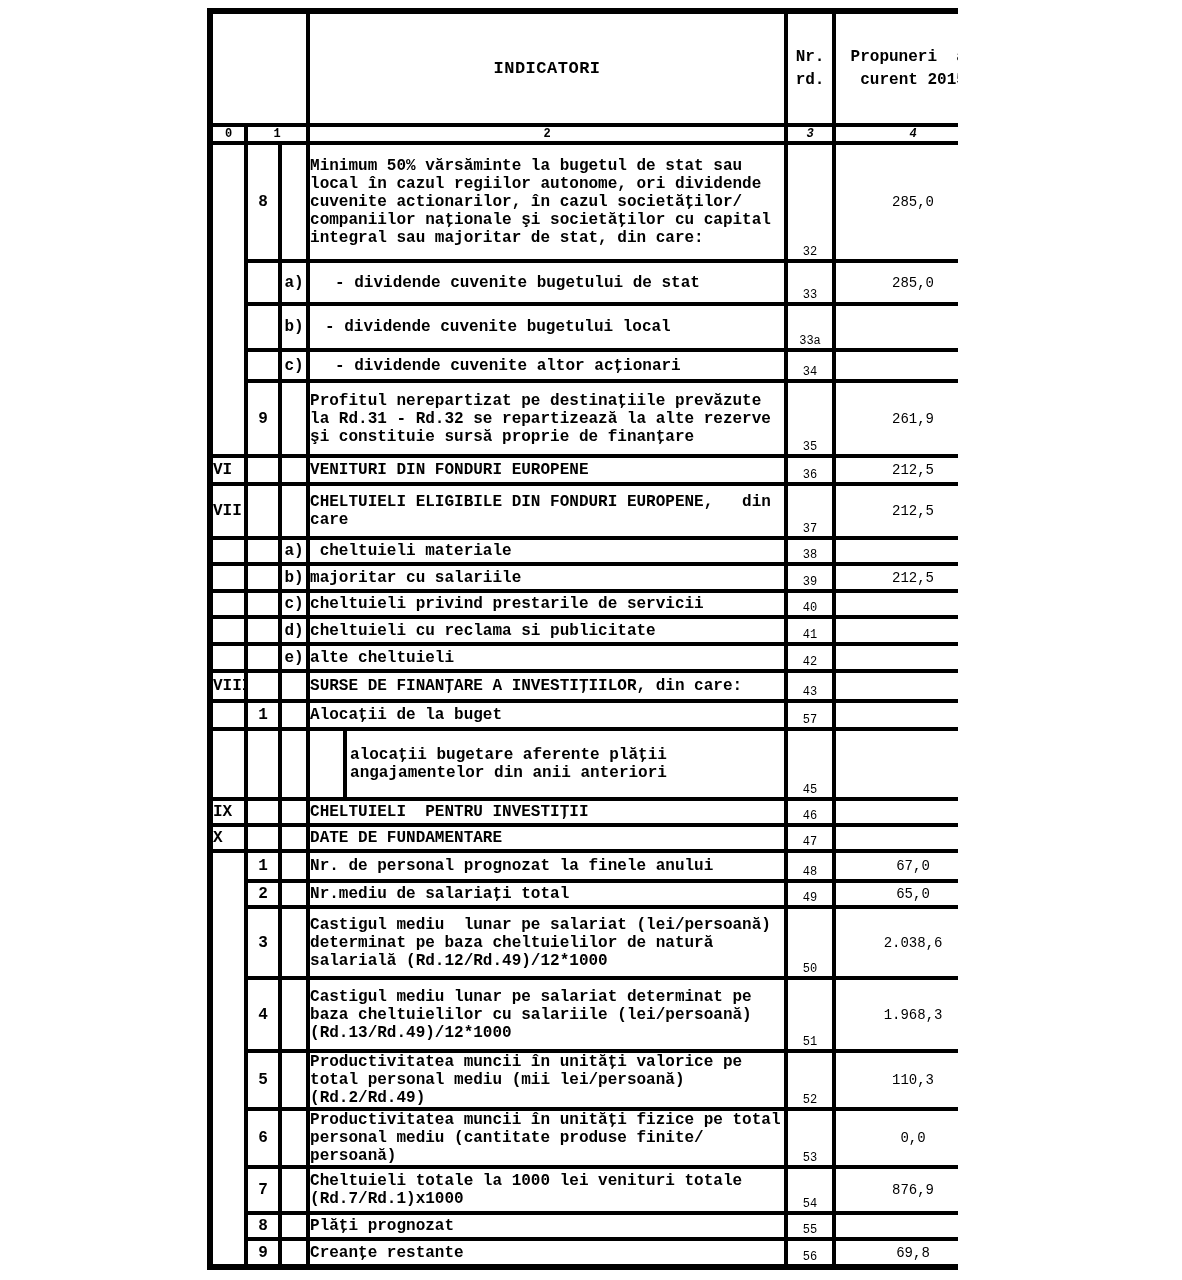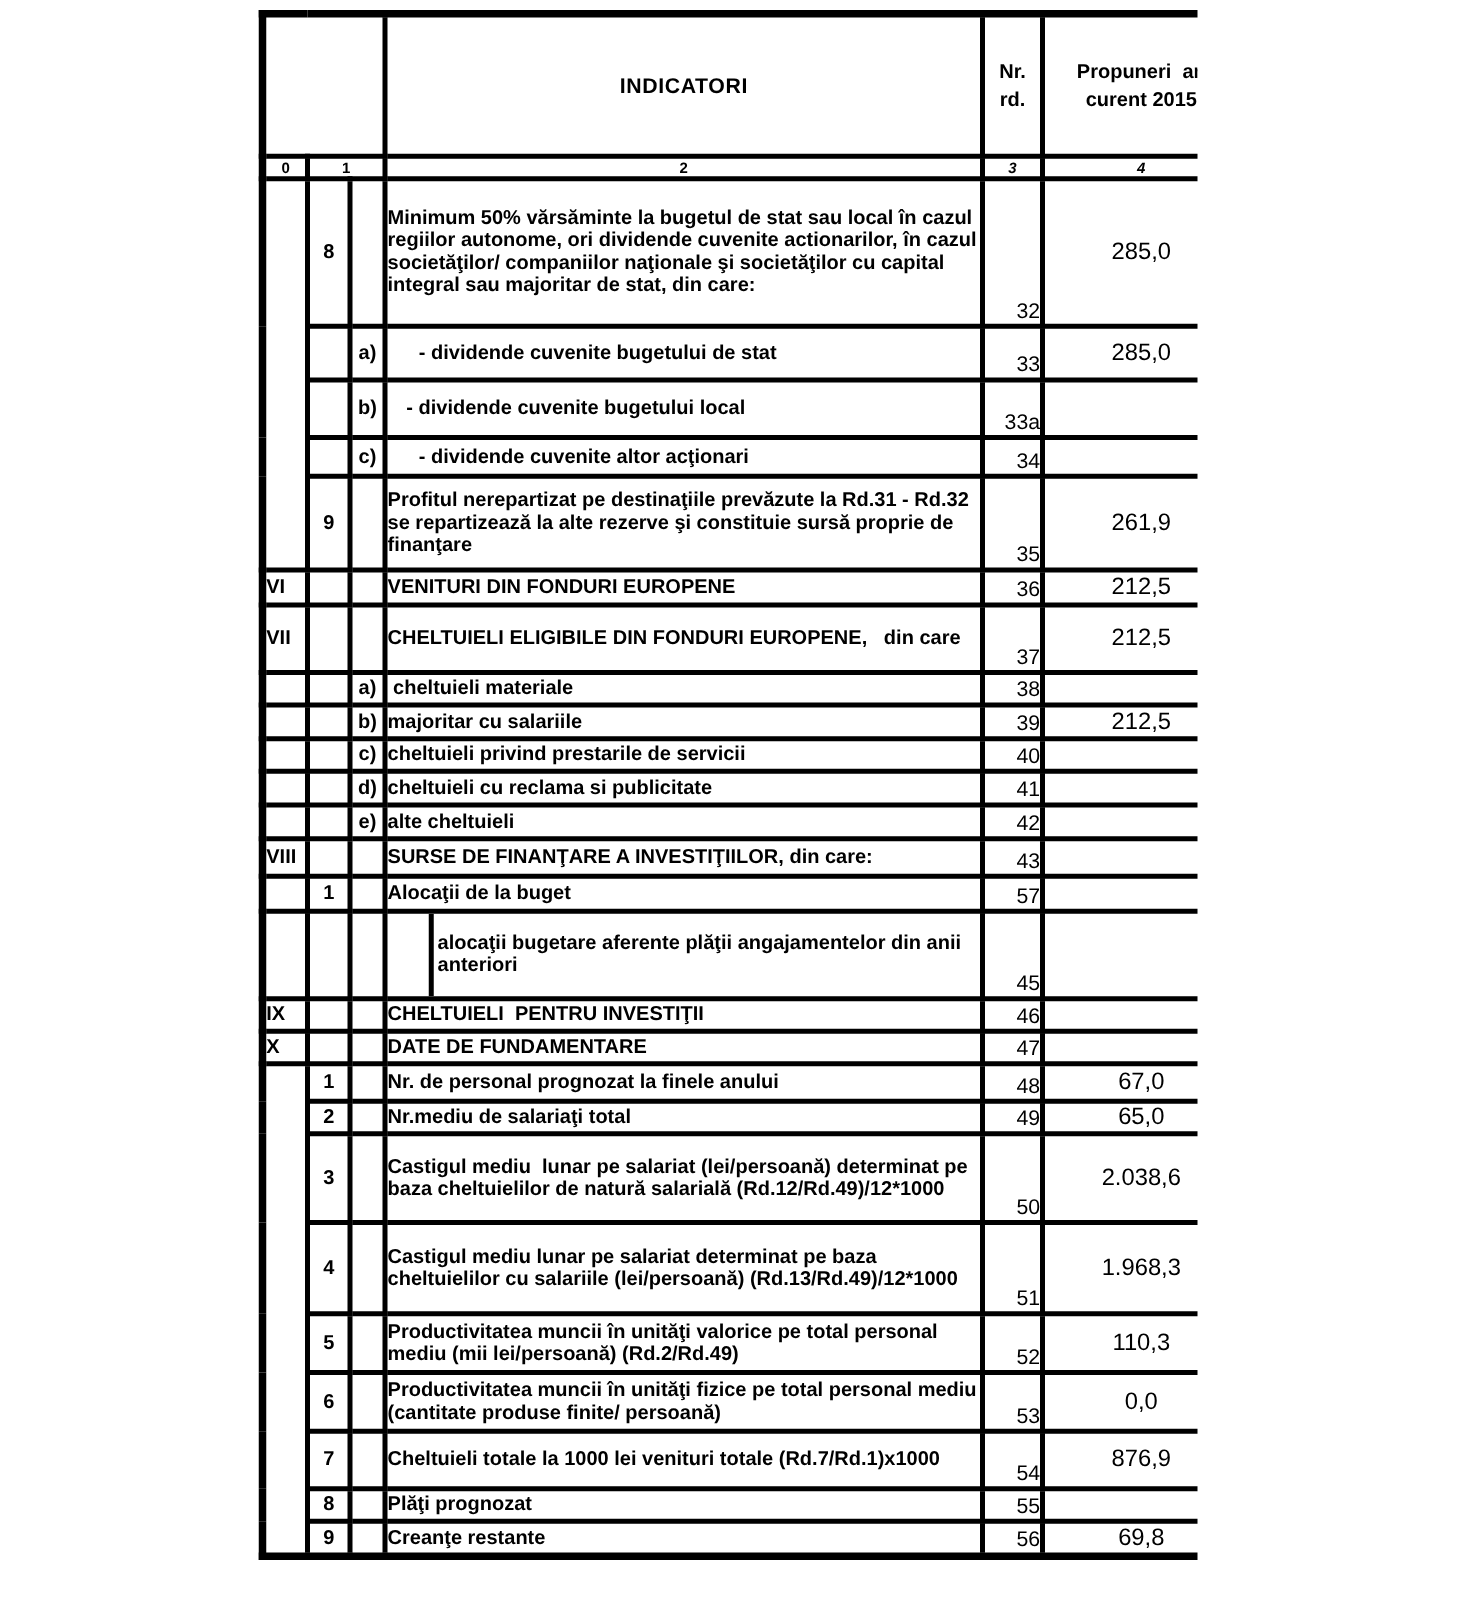--- a/index.html
+++ b/index.html
@@ -5,21 +5,21 @@
   html, body {
     margin: 0;
     padding: 0;
     background: #ffffff;
   }
   .page {
     position: relative;
     width: 958px;
     height: 1280px;
     background: #ffffff;
-    font-family: Liberation Sans, sans-serif;
+    font-family: Liberation Mono, monospace;
     color: #000000;
     overflow: hidden;
   }
   table.budget {
     position: absolute;
     left: 207px;
     top: 8px;
     width: 783px;
     border-collapse: collapse;
     table-layout: fixed;
@@ -86,28 +86,28 @@
   .split-wrap { display: flex; align-items: stretch; height: 100%; }
   .split-spacer { width: 33px; flex: 0 0 33px; }
   .split-inner {
     flex: 1;
     border-left: 4px solid #000;
     padding: 15px 3px;
     white-space: pre-wrap;
     font-weight: bold;
   }
   td.c-rd {
-    font-size: 17px;
+    font-size: 12px;
     font-weight: normal;
-    text-align: right;
+    text-align: center;
     vertical-align: bottom;
     padding-bottom: 2px;
   }
   td.c-val {
-    font-size: 19px;
+    font-size: 14px;
     font-weight: normal;
     text-align: center;
     vertical-align: middle;
   }
 </style>
 </head>
 <body>
 
 <div class="page">
   <table class="budget">

